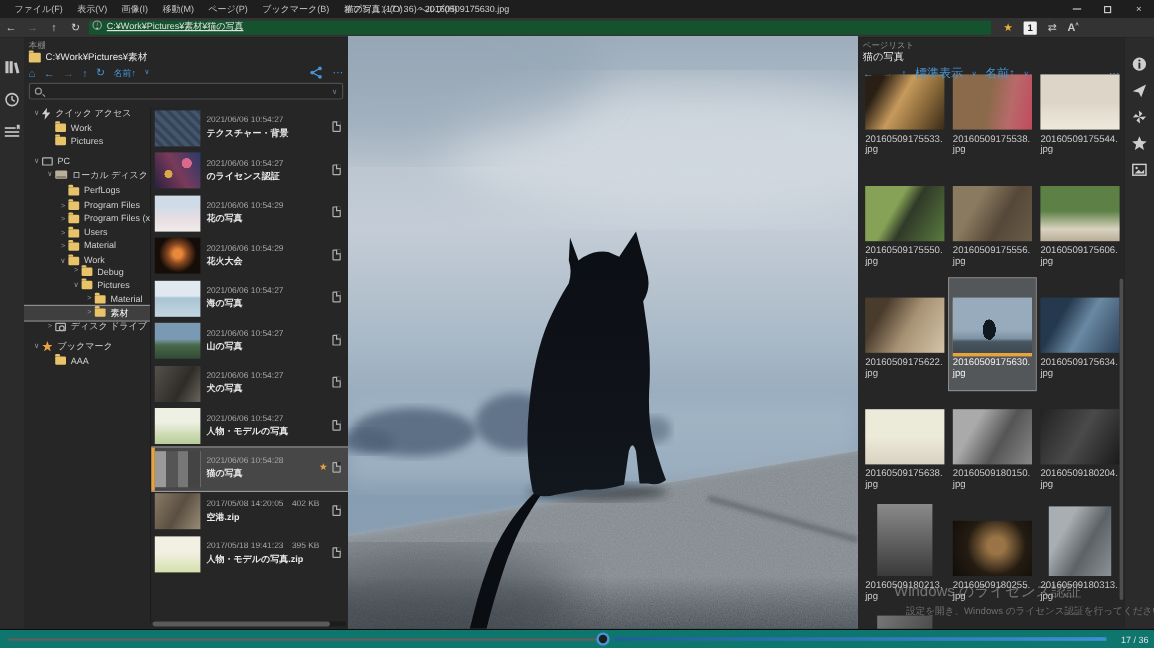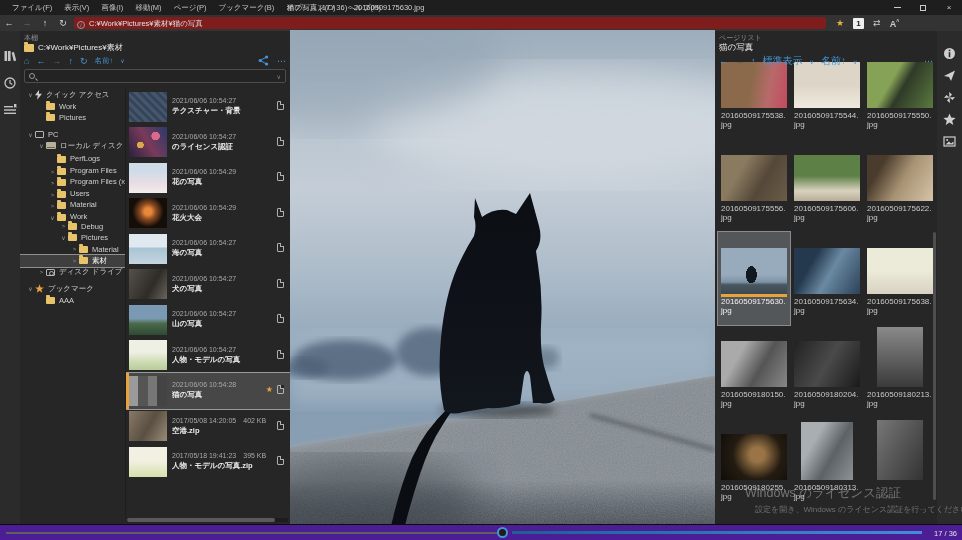--- a/index.html
+++ b/index.html
@@ -15,22 +15,22 @@
   #winbtns { position:absolute; right:0; top:0; height:15px; display:flex; }
   #winbtns .wb { width:26px; height:15px; display:flex; align-items:center; justify-content:center; color:#c9c9c9; font-size:8px; }
   .min-glyph { display:inline-block; width:7px; height:1px; background:#c9c9c9; }
   .max-glyph { display:inline-block; width:6px; height:6px; border:1px solid #c9c9c9; }
 
   
   #addressbar { position:absolute; left:0; top:15px; width:962px; height:16px; background:#333333;
     display:flex; align-items:center; font-size:9px; color:#d6d6d6; }
   .nav-ic { width:18px; text-align:center; font-size:9px; color:#d6d6d6; }
   .nav-ic.dim { color:#6a6a6a; }
-  #addr-field { width:752px; height:12px; background:#7f1d1d; border-radius:2px; margin-left:2px;
-    display:flex; align-items:flex-end; font-size:7.5px; color:#e0e0e0; padding-left:3px; gap:4px; }
+  #addr-field { width:752px; height:12px; background:#14532d; border-radius:2px; margin-left:2px;
+    display:flex; align-items:flex-start; font-size:7.5px; color:#e0e0e0; padding-left:3px; gap:4px;text-decoration:underline; }
   .info-ic { width:8px; height:8px; border:1px solid #9a9a9a; border-radius:50%; color:#9a9a9a;
     font-size:6px; line-height:6px; text-align:center; font-style:italic; flex:0 0 auto; }
   #addr-right { display:flex; align-items:center; gap:9px; margin-left:10px; }
   .star-ic { color:#e8b23a; font-size:9px; }
   .pagemode-ic { width:11px; height:11px; background:#f0f0f0; color:#1a1a1a; font-size:8px; font-weight:bold;
     display:flex; align-items:center; justify-content:center; border-radius:1px; }
   .dir-ic { color:#c9c9c9; font-size:9px; }
   .rot-ic { color:#c9c9c9; font-size:9px; font-weight:bold; }
   .rot-ic sup { font-size:5px; }
 
@@ -166,21 +166,21 @@
   #pl-scroll { position:absolute; left:933px; top:232px; width:3px; height:268px; background:#4e4e4e;
     border-radius:2px; z-index:5; }
 
   
   #watermark { position:absolute; left:745px; top:485px; z-index:9; color:rgba(190,195,200,0.5);
     pointer-events:none; }
   #wm1 { font-size:12.5px; }
   #wm2 { font-size:8px; margin-top:2px; margin-left:10px; white-space:nowrap; color:rgba(190,195,200,0.45); }
 
   
-  #bottombar { position:absolute; left:0; top:524px; width:962px; height:16px; background:#4c1d95;
+  #bottombar { position:absolute; left:0; top:524px; width:962px; height:16px; background:#0f766e;
     border-top:1px solid #0c0c0c; }
   #sl-left { position:absolute; left:6px; top:7px; width:492px; height:2px; background:#5f5f5f; }
   #sl-right { position:absolute; left:512px; top:6px; width:410px; height:3px;
     background:linear-gradient(90deg,#1d5f96,#3e8fd6); }
   #sl-handle { position:absolute; left:497px; top:2px; width:11px; height:11px; border-radius:50%;
     border:2px solid #4695d6; background:#1d1d1d; }
   #page-indicator { position:absolute; right:5px; top:4px; font-size:7.5px; color:#e0e0e0; }
 </style>
 </head>
 <body>
@@ -431,34 +431,34 @@
         <span class="fthumb t-sea"></span>
         <span class="fmeta">
           <div class="fdate"><span>2021/06/06 10:54:27</span><span class="sz"></span></div>
           <div class="fname">海の写真</div>
         </span>
 
         <span class="ficon"></span>
       </div>
 
       <div class="frow">
+        <span class="fthumb t-mountain"></span>
+        <span class="fmeta">
+          <div class="fdate"><span>2021/06/06 10:54:27</span><span class="sz"></span></div>
+          <div class="fname">山の写真</div>
+        </span>
+
+        <span class="ficon"></span>
+      </div>
+
+      <div class="frow">
         <span class="fthumb t-dog"></span>
         <span class="fmeta">
           <div class="fdate"><span>2021/06/06 10:54:27</span><span class="sz"></span></div>
           <div class="fname">犬の写真</div>
-        </span>
-
-        <span class="ficon"></span>
-      </div>
-
-      <div class="frow">
-        <span class="fthumb t-mountain"></span>
-        <span class="fmeta">
-          <div class="fdate"><span>2021/06/06 10:54:27</span><span class="sz"></span></div>
-          <div class="fname">山の写真</div>
         </span>
 
         <span class="ficon"></span>
       </div>
 
       <div class="frow">
         <span class="fthumb t-person"></span>
         <span class="fmeta">
           <div class="fdate"><span>2021/06/06 10:54:27</span><span class="sz"></span></div>
           <div class="fname">人物・モデルの写真</div>
@@ -571,20 +571,26 @@
       Q259,375 250,373 L243,373 L240,346 Q237,336 234,346 L230,374
       Q212,379 198,378 L174,382
       Q159,386 154,380
       Q147,348 151,308 Q155,266 167,238 Q175,220 184,206 Q187,196 184,187 Z" fill="url(#catg)"></path>
   </svg>
 </div>
 
 <div id="pagelist">
   <div id="grid">
 
+      <div class="pcell">
+        <div class="pwrap">
+          <span class="pthumb p1"></span>
+        </div>
+        <div class="pname">20160509175533.jpg</div>
+      </div>
 
       <div class="pcell">
         <div class="pwrap">
           <span class="pthumb p2"></span>
         </div>
         <div class="pname">20160509175538.jpg</div>
       </div>
 
       <div class="pcell">
         <div class="pwrap">

